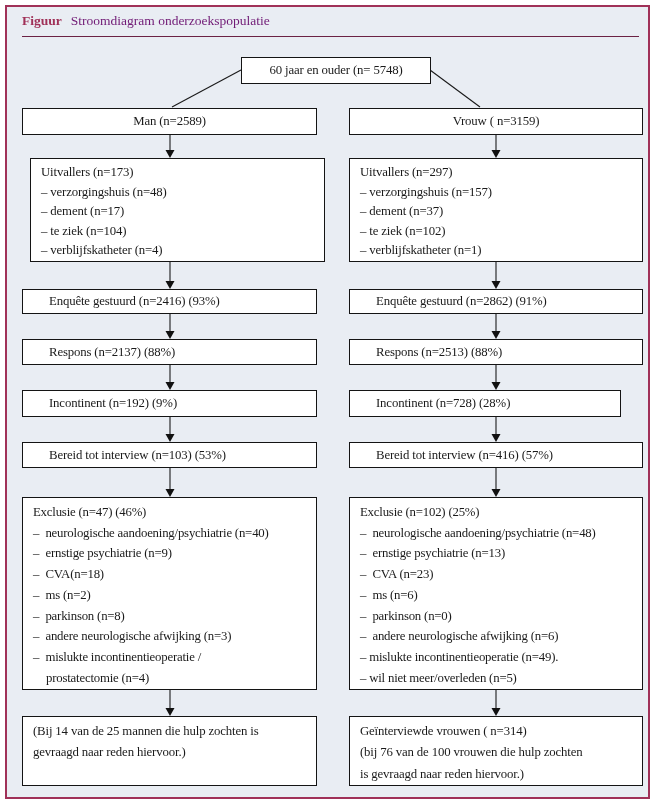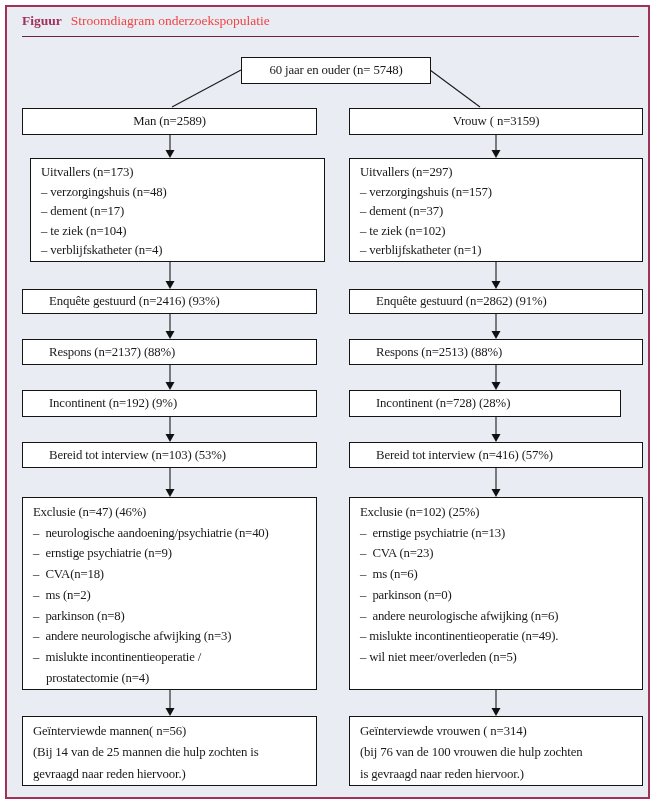--- a/index.html
+++ b/index.html
@@ -6,21 +6,21 @@
   .page {
     position:relative; width:662px; height:811px; background:#ffffff;
     font-family:"Liberation Serif", serif; color:#1a1a1a;
   }
   .frame {
     position:absolute; left:5px; top:5px; width:645px; height:794px;
     box-sizing:border-box; border:2px solid #a03158; background:#e9edf3;
   }
   .title { position:absolute; left:22px; top:13px; font-size:13.5px; white-space:nowrap; }
   .fig-label { color:#a03158; font-weight:600; margin-right:9px; }
-  .fig-name { color:#ef4444;margin-top:48px; }
+  .fig-name { color:#701a75;margin-top:48px; }
   .rule { position:absolute; left:22px; top:36px; width:617px; height:1.4px; background:#6b2244; }
   .connectors { position:absolute; left:0; top:0; width:662px; height:811px; pointer-events:none; }
   .connectors line { stroke:#1a1a1a; stroke-width:1.1; }
   .connectors polygon { fill:#111111; }
   .box {
     position:absolute; box-sizing:border-box; background:#ffffff;
     border:1px solid #141414; font-size:12.8px; letter-spacing:-0.15px; overflow:hidden;
   }
   .single { display:flex; align-items:center; }
   .center { justify-content:center;font-family:Liberation Serif, serif; }
@@ -169,31 +169,31 @@
     <div class="ln">– CVA(n=18)</div>
     <div class="ln">– ms (n=2)</div>
     <div class="ln">– parkinson (n=8)</div>
     <div class="ln">– andere neurologische afwijking (n=3)</div>
     <div class="ln">– mislukte incontinentieoperatie /</div>
     <div class="ln cont">prostatectomie (n=4)</div>
     <div class="ln">– wil niet meer/overleden (n=3)</div>
   </div>
   <div class="box list exl" style="left:349px;top:497px;width:294px;height:193px">
     <div class="ln">Exclusie (n=102) (25%)</div>
+    <div class="ln">– neurologische aandoening/psychiatrie (n=48)</div>
     <div class="ln">– ernstige psychiatrie (n=13)</div>
     <div class="ln">– CVA (n=23)</div>
     <div class="ln">– ms (n=6)</div>
     <div class="ln">– parkinson (n=0)</div>
     <div class="ln">– andere neurologische afwijking (n=6)</div>
     <div class="ln">– mislukte incontinentieoperatie (n=49).</div>
     <div class="ln">– wil niet meer/overleden (n=5)</div>
   </div>
 
   <div class="box list final" style="left:22px;top:716px;width:295px;height:70px">
-    <div class="ln">Geïnterviewde mannen( n=56)</div>
     <div class="ln">(Bij 14 van de 25 mannen die hulp zochten is</div>
     <div class="ln">gevraagd naar reden hiervoor.)</div>
   </div>
   <div class="box list final" style="left:349px;top:716px;width:294px;height:70px">
     <div class="ln">Geïnterviewde vrouwen ( n=314)</div>
     <div class="ln">(bij 76 van de 100 vrouwen die hulp zochten</div>
     <div class="ln">is gevraagd naar reden hiervoor.)</div>
   </div>
 
 </div>

